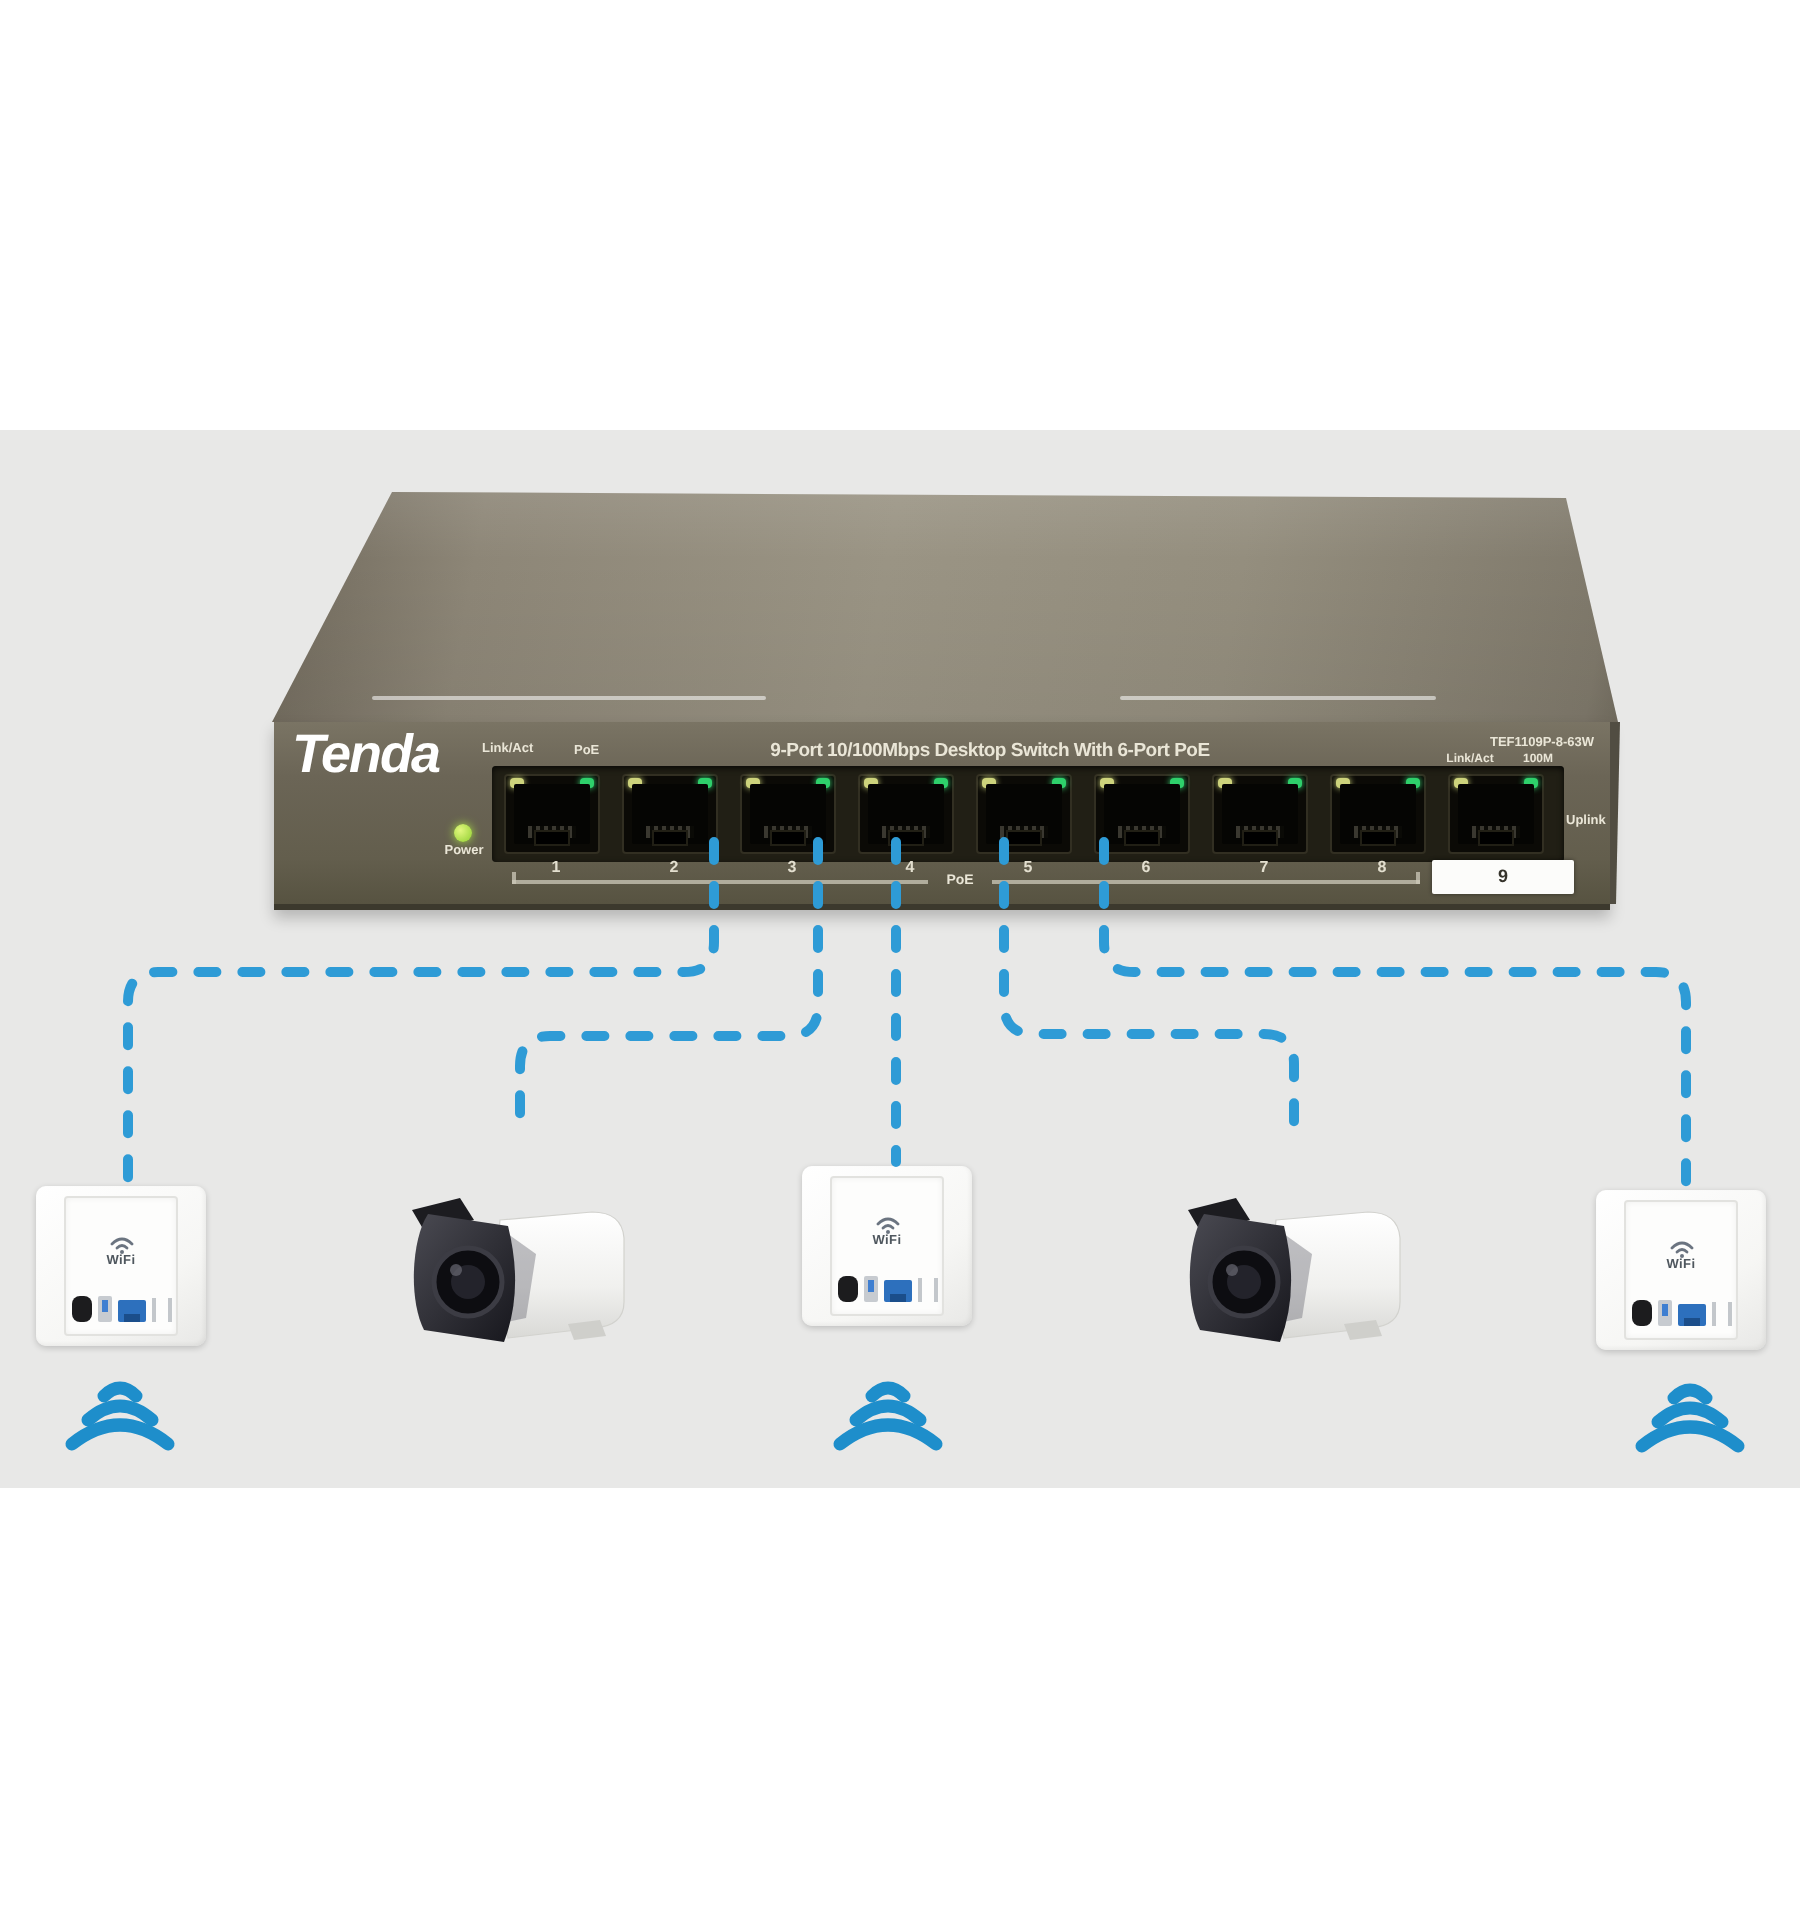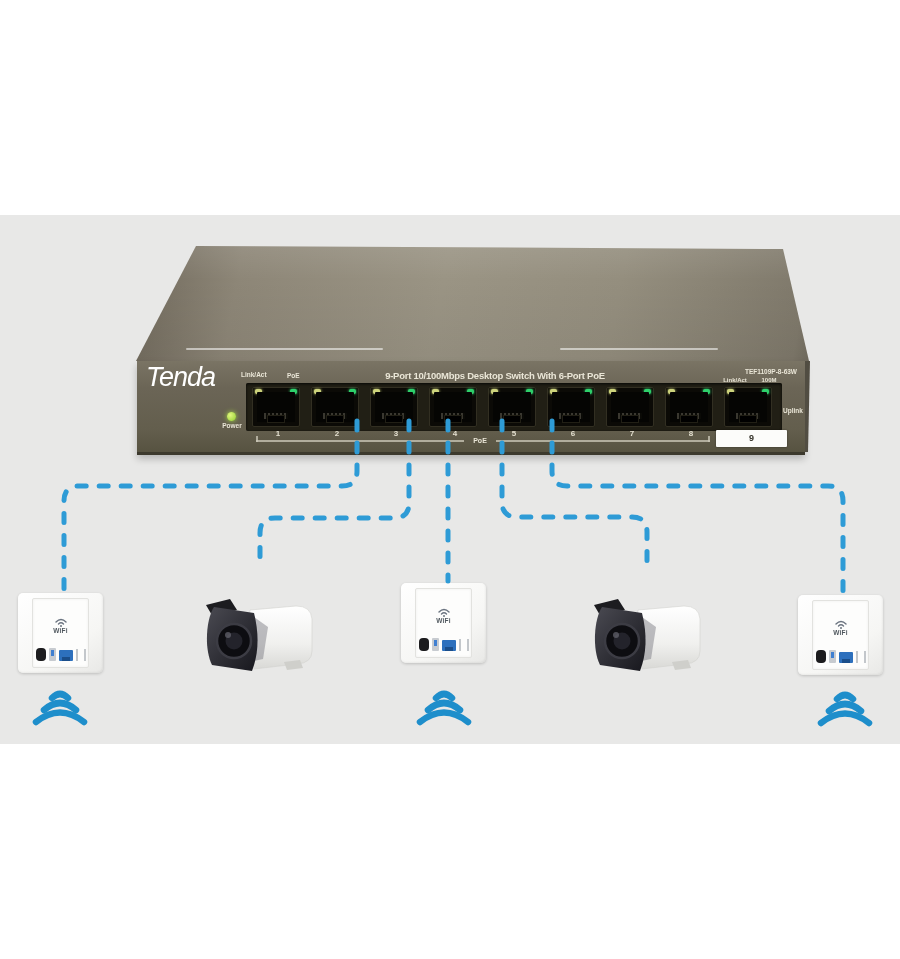--- a/index.html
+++ b/index.html
@@ -30,21 +30,21 @@
   .jack{position:absolute;left:4px;top:4px;width:38px;height:30px;background:#050503;border-radius:1px;}
   .pins{position:absolute;bottom:3px;left:50%;transform:translateX(-50%);width:24px;height:6px;
     background:repeating-linear-gradient(90deg,#3a3830 0 2px,#0a0a06 2px 4px);}
   .tab{position:absolute;bottom:-1px;left:50%;transform:translateX(-50%);width:16px;height:6px;
     background:#000;border:1px solid #211f15;}
   .led{position:absolute;top:1px;width:7px;height:5px;border-radius:2px;}
   .led-l{left:2px;background:#cdd37c;box-shadow:0 0 3px #d8df80;}
   .led-r{right:2px;background:#2ed06b;box-shadow:0 0 3px #3ce27c;}
 
   .sw-txt{color:#eae6d7;font-weight:bold;white-space:nowrap;}
-  #brand{left:146px;top:362px;font-size:27px;font-style:italic;font-weight:400;color:#fff;
+  #brand{left:146px;top:362px;font-size:27px;font-style:italic;font-weight:700;color:#fff;
     letter-spacing:-1px;}
   #lbl-linkact-l{left:241px;top:371px;font-size:6.5px;}
   #lbl-poe-l{left:287px;top:372px;font-size:6.5px;}
   #lbl-title{left:368px;top:370px;width:254px;text-align:center;font-size:9.5px;letter-spacing:-.25px;}
   #lbl-model{left:723px;top:368px;width:74px;text-align:right;font-size:6.5px;}
   #lbl-linkact-r{left:718px;top:377px;width:34px;text-align:center;font-size:6px;}
   #lbl-100m{left:756px;top:377px;width:26px;text-align:center;font-size:6px;}
   #uplink-tick{left:776px;top:412px;width:5px;height:2px;background:#ddd9c9;}
   #lbl-uplink{left:783px;top:407px;font-size:6.5px;}
   #power-led{left:227px;top:412px;width:9px;height:9px;border-radius:50%;

